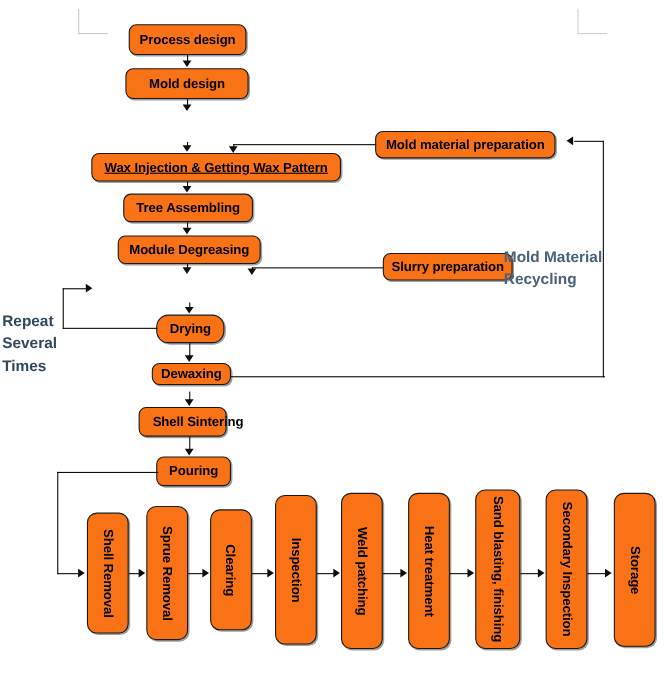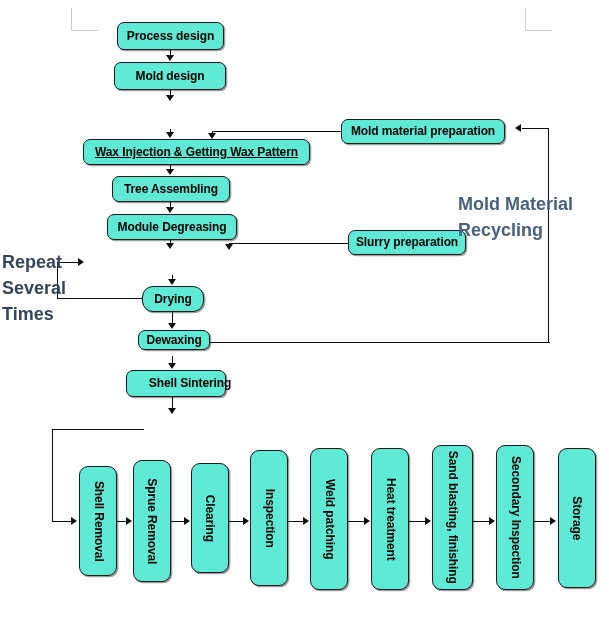--- a/index.html
+++ b/index.html
@@ -16,21 +16,21 @@
   }
   
   .crop{position:absolute;border-color:#c9c9c9;border-style:solid;border-width:0;}
   .crop-tl{left:71px;top:8px;width:26px;height:22px;border-left:1px solid #c9c9c9;border-bottom:1px solid #c9c9c9;}
   .crop-tr{left:525px;top:8px;width:26px;height:22px;border-left:1px solid #cfcfcf;border-bottom:1px solid #cfcfcf;}
 
   
   .box{
     position:absolute;
     box-sizing:border-box;
-    background:#5eead4;
+    background:#f97316;
     border:1.6px solid #1a1a1a;
     border-radius:7px;
     display:flex;
     align-items:center;
     justify-content:center;
     color:#000000;
     font-weight:bold;
     font-size:12px;
     line-height:1.05;
     text-align:center;
@@ -58,24 +58,25 @@
     width:0;height:0;
   }
   .arw-down{border-left:4.2px solid transparent;border-right:4.2px solid transparent;border-top:6.5px solid #0d0d0d;}
   .arw-right{border-top:4.2px solid transparent;border-bottom:4.2px solid transparent;border-left:6.5px solid #0d0d0d;}
   .arw-left{border-top:4.2px solid transparent;border-bottom:4.2px solid transparent;border-right:6.5px solid #0d0d0d;}
 
   
   .note{
     position:absolute;
     color:#33475b;
-    font-size:18px;
+    font-size:14px;
     font-weight:bold;
     line-height:1.45;
     white-space:pre-line;
+    margin-top:32px;
   }
   .note-repeat{left:2px;top:249px;}
   .note-recycle{left:458px;top:191px;color:#49617a;}
 </style>
 </head>
 <body>
 
 <div id="canvas">
 
   <div class="crop crop-tl"></div>
@@ -90,22 +91,23 @@
 
   <div class="box" style="left:112px;top:176px;width:118px;height:26px;">Tree Assembling</div>
 
   <div class="box" style="left:107px;top:214px;width:130px;height:26px;">Module Degreasing</div>
 
 
   <div class="box" style="left:142px;top:286px;width:62px;height:26px;border-radius:11px;">Drying</div>
 
   <div class="box" style="left:138px;top:330px;width:72px;height:20px;">Dewaxing</div>
 
-  <div class="box" style="left:126px;top:370px;width:100px;height:27px;padding-left:28px;">Shell Sintering</div>
-
+  <div class="box" style="left:126px;top:370px;width:80px;height:27px;padding-left:28px;">Shell Sintering</div>
+
+  <div class="box" style="left:142px;top:415px;width:68px;height:27px;">Pouring</div>
 
   <div class="box" style="left:341px;top:119px;width:164px;height:25px;">Mold material preparation</div>
 
   <div class="box" style="left:348px;top:230px;width:118px;height:25px;">Slurry preparation</div>
 
   <div class="box vert" style="left:79px;top:466px;width:38px;height:110px;">
     <span class="vtxt">Shell Removal</span>
   </div>
 
   <div class="box vert" style="left:133px;top:460px;width:38px;height:122px;">

